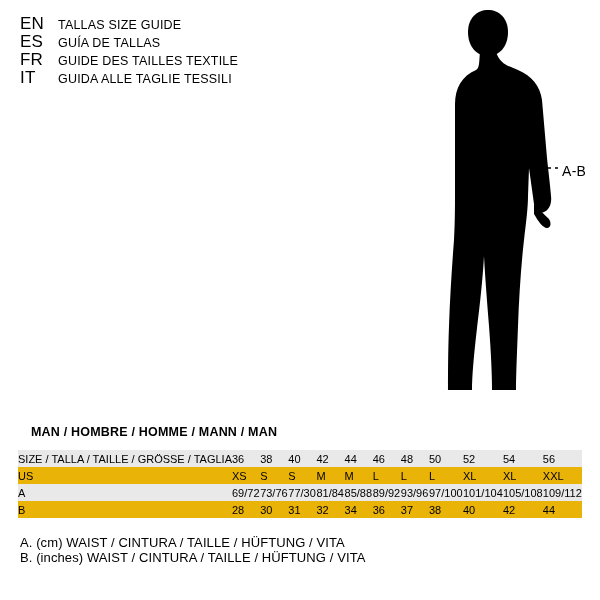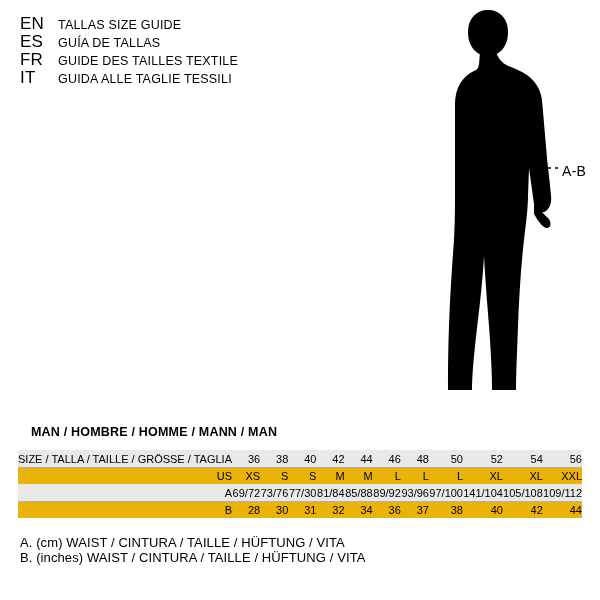--- a/index.html
+++ b/index.html
@@ -85,21 +85,20 @@
     top: 450px;
     width: 564px;
     border-collapse: collapse;
     font-size: 11px;
   }
   table.size-table td {
     padding: 2px 0 2px 0;
     height: 17px;
     vertical-align: middle;
     white-space: nowrap;
-    text-align: right;
   }
   table.size-table tr.shaded { background: #e9e9e9; }
   table.size-table tr.plain { background: #eab308; }
   td.label-col { width: 92px; padding-left: 4px; }
   td.val { width: 44px; text-align: left; }
 
   .footnotes {
     position: absolute;
     left: 20px;
     top: 535px;
@@ -207,21 +206,21 @@
       <tr class="shaded">
         <td class="label-col">A</td>
         <td class="val">69/72</td>
         <td class="val">73/76</td>
         <td class="val">77/30</td>
         <td class="val">81/84</td>
         <td class="val">85/88</td>
         <td class="val">89/92</td>
         <td class="val">93/96</td>
         <td class="val">97/100</td>
-        <td class="val">141/104</td>
+        <td class="val">101/104</td>
         <td class="val">105/108</td>
         <td class="val">109/112</td>
       </tr>
       <tr class="plain">
         <td class="label-col">B</td>
         <td class="val">28</td>
         <td class="val">30</td>
         <td class="val">31</td>
         <td class="val">32</td>
         <td class="val">34</td>

